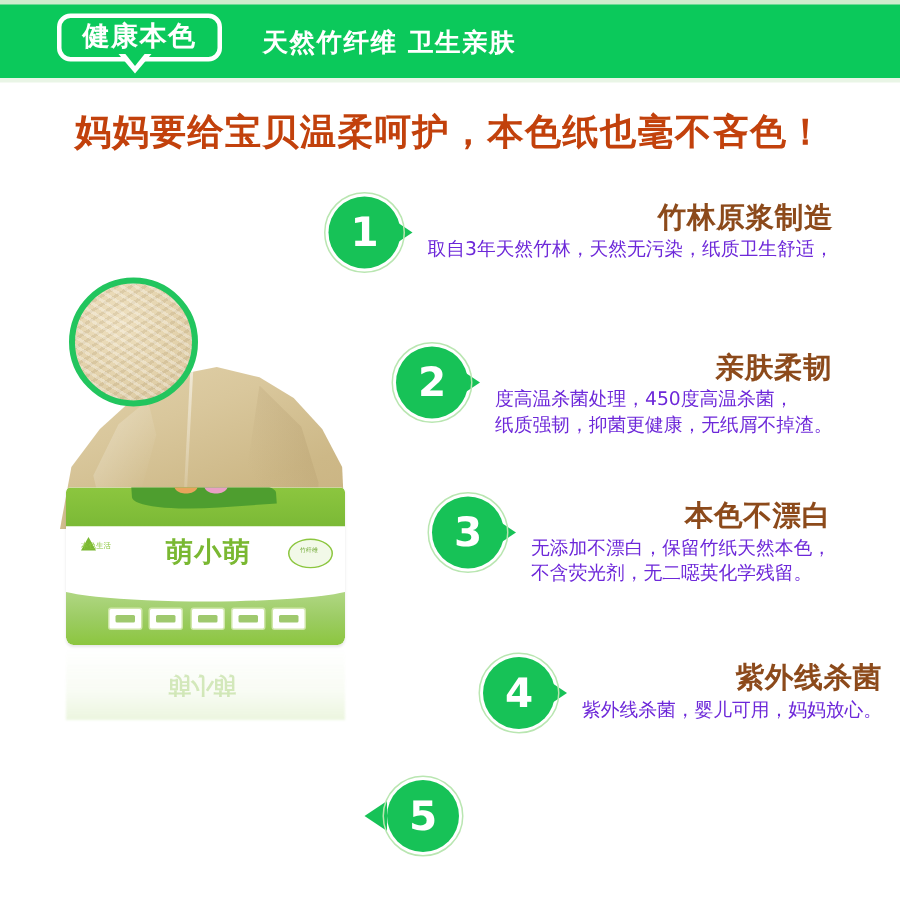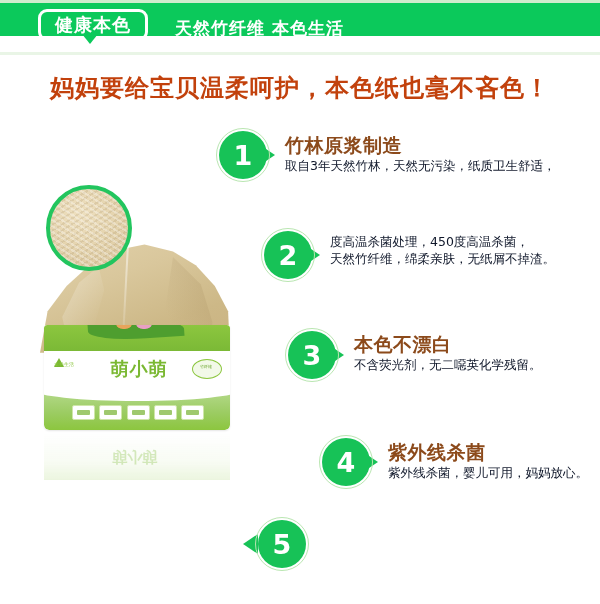--- a/index.html
+++ b/index.html
@@ -7,21 +7,21 @@
     width:600px;height:604px;
     background:#ffffff;
     font-family:"DejaVu Sans","Liberation Sans",sans-serif;
     overflow:hidden;
     position:relative;
   }
   .page{position:relative;width:600px;height:604px;overflow:hidden;background:#fff;}
 
   
   .header{
-    position:absolute;left:0;top:0;width:600px;height:36px;
+    position:absolute;left:0;top:0;width:600px;height:52px;
     background:#0bc95b;
     border-top:3px solid #cfeccd;
     box-sizing:border-box;
   }
   .header-badge{
     position:absolute;left:38px;top:6px;
     width:110px;height:32px;
     border:3px solid #ffffff;
     border-radius:9px;
     box-sizing:border-box;
@@ -214,38 +214,38 @@
     border-left:15px solid #17c257;
   }
   .bubble-tail-l{
     position:absolute;left:-15px;top:14px;width:0;height:0;
     border-top:10px solid transparent;
     border-bottom:10px solid transparent;
     border-right:15px solid #17c257;
   }
   .feat-title{
     color:#8c4a1b;font-size:19px;font-weight:bold;letter-spacing:.5px;
-    white-space:nowrap;line-height:24px;
+    white-space:nowrap;line-height:24px;text-align:right;
   }
   .feat-body{
-    color:#0f172a;font-size:12.5px;line-height:17px;white-space:nowrap;
+    color:#6d28d9;font-size:12.5px;line-height:17px;white-space:nowrap;
   }
   .feat-text{position:absolute;}
   .feat-text.right-align{text-align:right;}
 </style>
 </head>
 <body>
 
 <div class="page">
 
   <div class="header">
     <div class="header-badge">
       <span class="header-badge-label">健康本色</span>
     </div>
-    <div class="header-tagline">天然竹纤维  本色生活</div>
+    <div class="header-tagline">天然竹纤维  卫生亲肤</div>
   </div>
   <div class="badge-tail"></div>
   <div class="badge-tail-inner"></div>
   <div class="header-underline"></div>
 
   <div class="headline">妈妈要给宝贝温柔呵护，本色纸也毫不吝色！</div>
 
   <div class="product">
     <div class="tissue-pop"></div>
     <div class="tissue-fold-a"></div>
@@ -298,35 +298,37 @@
 
   <div class="feature" style="left:264px;top:231px;">
     <div class="bubble">
       <div class="bubble-tail-r"></div>
       <div class="bubble-ring"></div>
       <div class="bubble-circle">
         <span class="bubble-num">2</span>
       </div>
     </div>
     <div class="feat-text" style="left:66px;top:2px;">
+      <div class="feat-title">亲肤柔韧</div>
       <div class="feat-body">度高温杀菌处理，450度高温杀菌，</div>
-      <div class="feat-body">天然竹纤维，绵柔亲肤，无纸屑不掉渣。</div>
+      <div class="feat-body">纸质强韧，抑菌更健康，无纸屑不掉渣。</div>
     </div>
   </div>
 
   <div class="feature" style="left:288px;top:331px;">
     <div class="bubble">
       <div class="bubble-tail-r"></div>
       <div class="bubble-ring"></div>
       <div class="bubble-circle">
         <span class="bubble-num">3</span>
       </div>
     </div>
     <div class="feat-text" style="left:66px;top:2px;font-family:Liberation Serif, serif;">
       <div class="feat-title">本色不漂白</div>
+      <div class="feat-body">无添加不漂白，保留竹纸天然本色，</div>
       <div class="feat-body">不含荧光剂，无二噁英化学残留。</div>
     </div>
   </div>
 
   <div class="feature" style="left:322px;top:438px;">
     <div class="bubble">
       <div class="bubble-tail-r"></div>
       <div class="bubble-ring"></div>
       <div class="bubble-circle">
         <span class="bubble-num">4</span>

